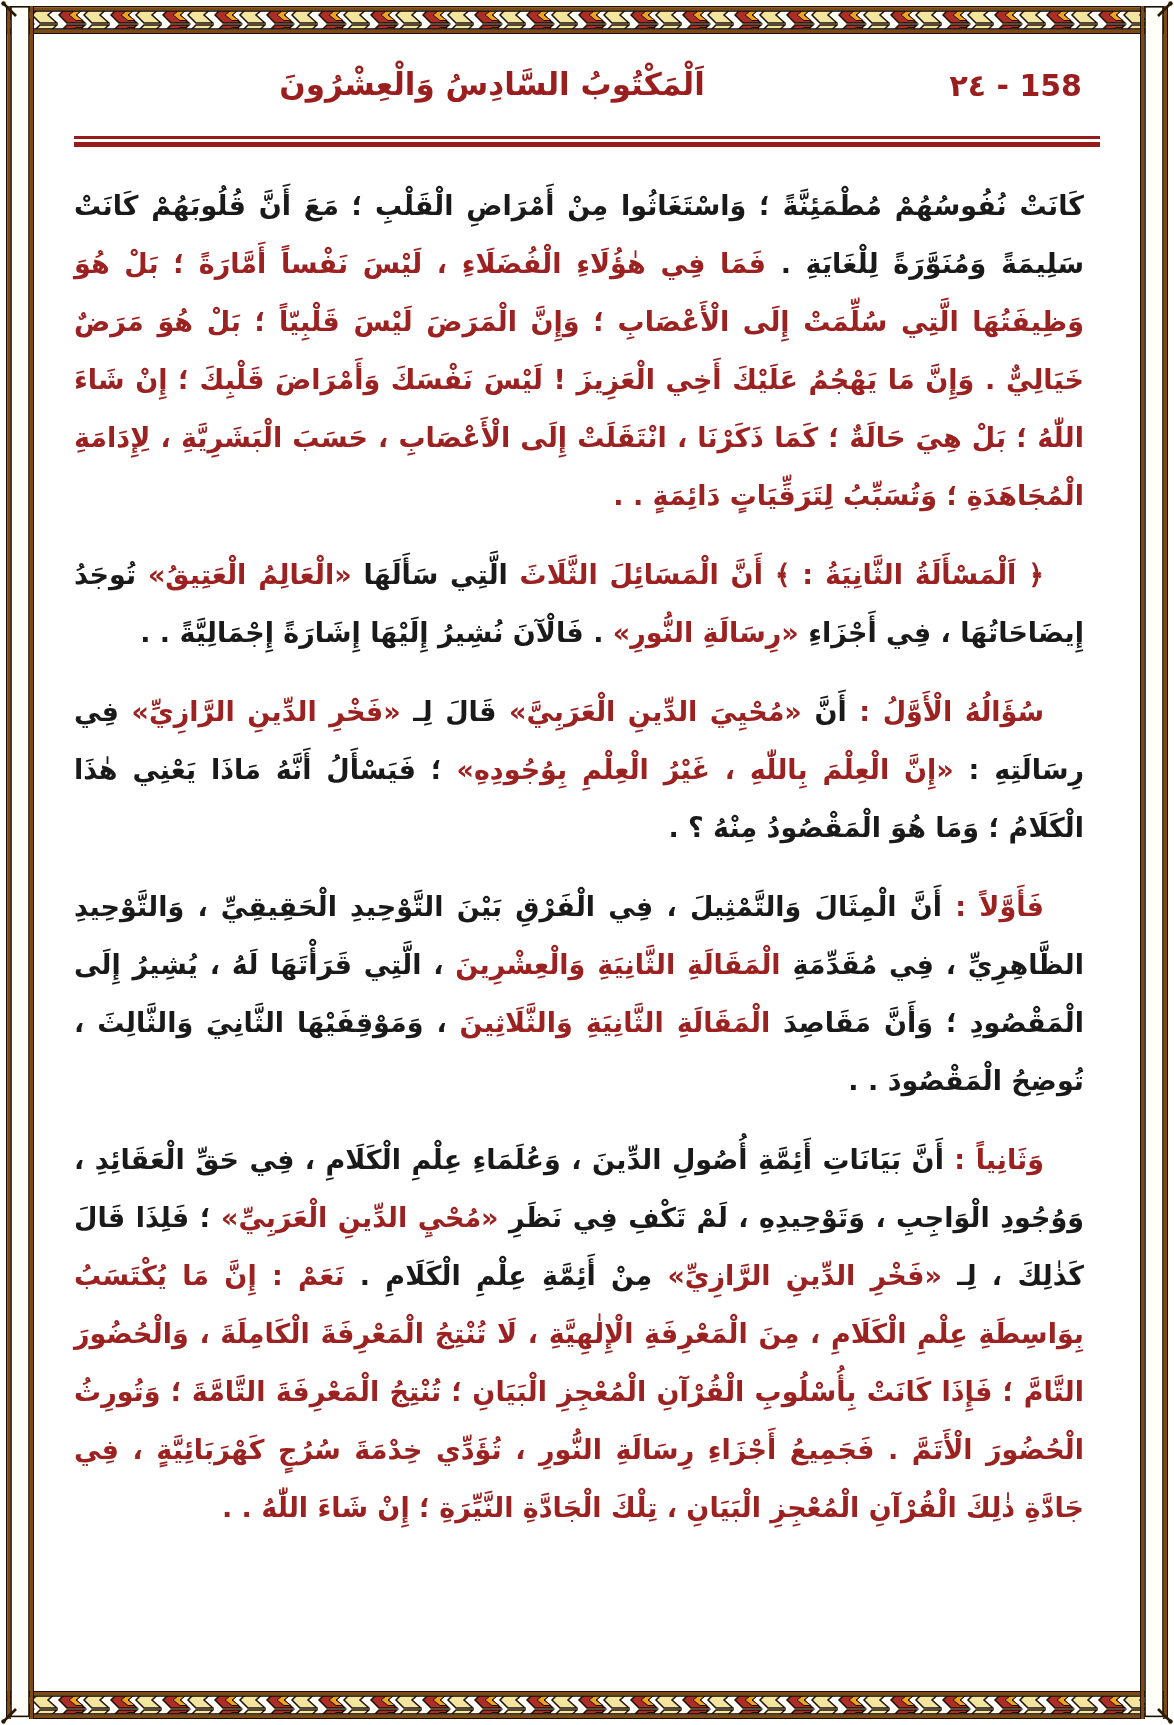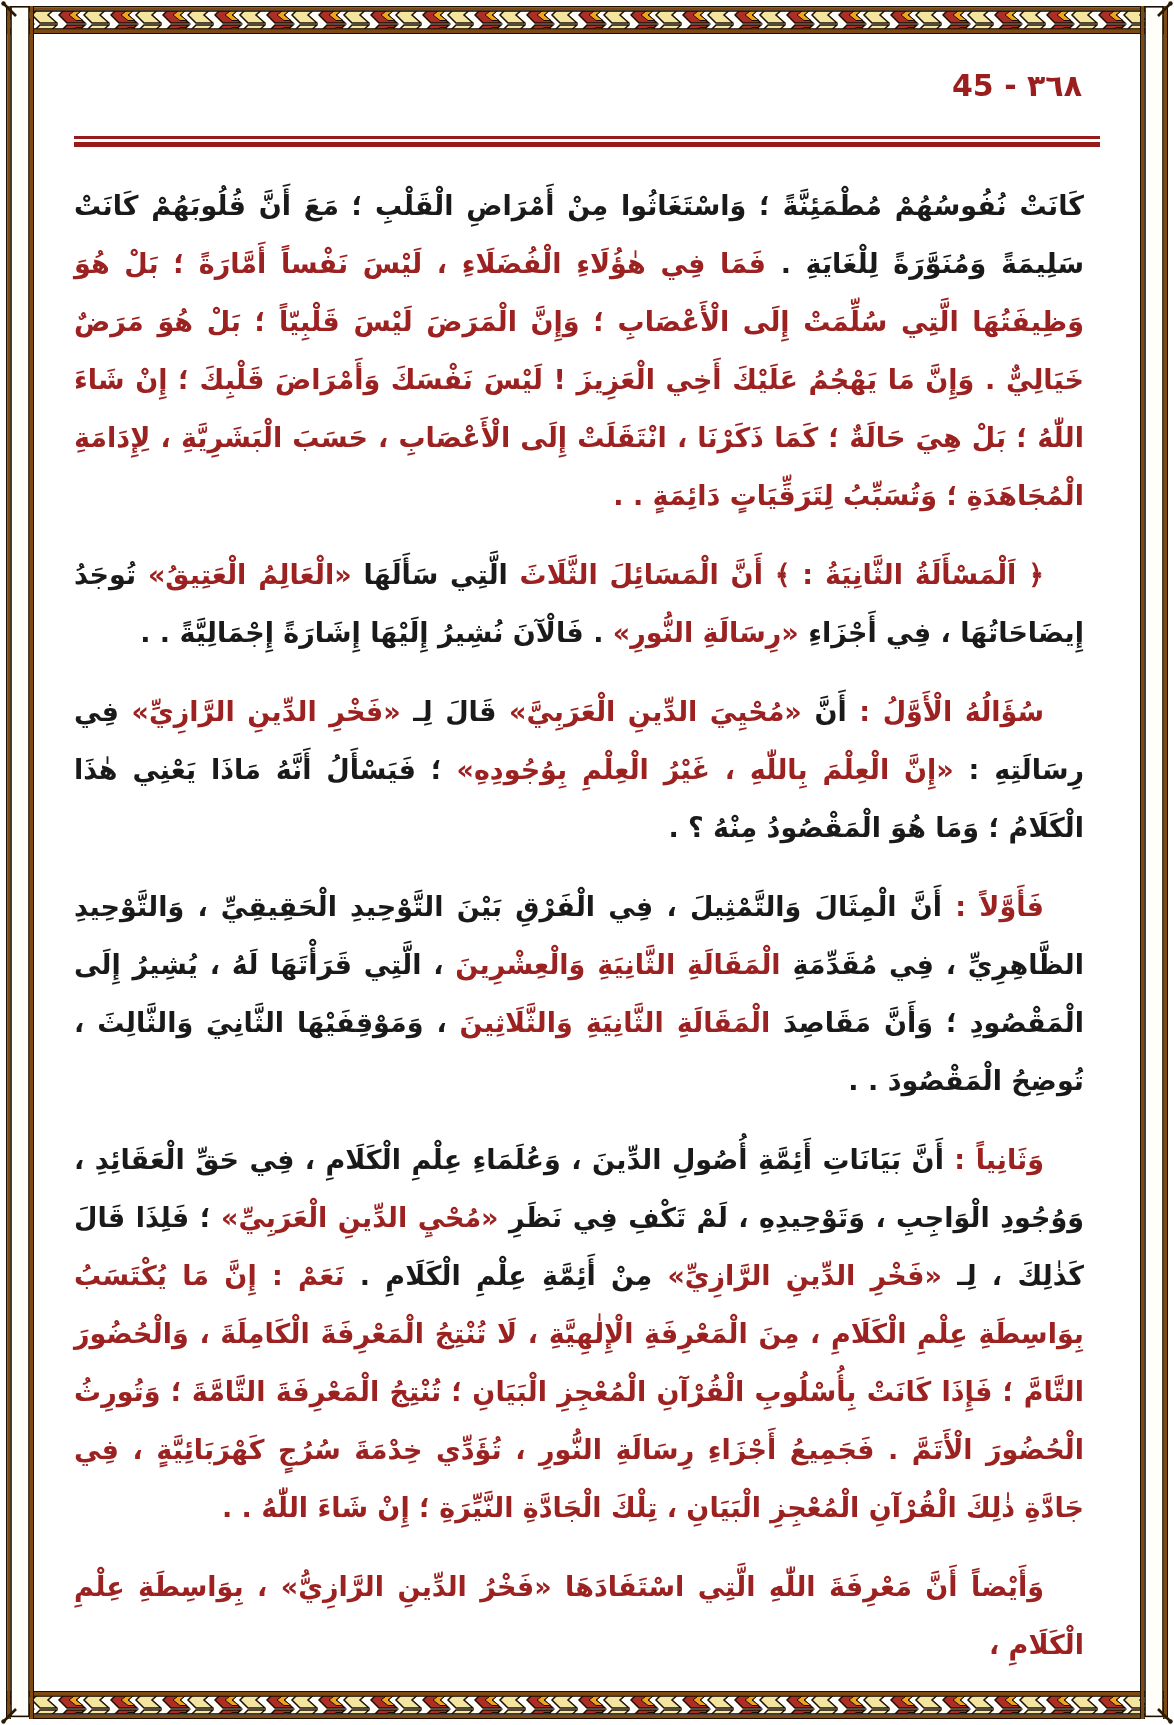--- a/index.html
+++ b/index.html
@@ -102,30 +102,30 @@
     <line x1="16" y1="16" x2="3" y2="3" stroke="#2A1A02" stroke-width="2.6"></line>
     <circle cx="3.5" cy="3.5" r="2.2" fill="#2A1A02"></circle>
   </svg>
   <svg class="corner-pin pin-br">
     <line x1="16" y1="16" x2="3" y2="3" stroke="#2A1A02" stroke-width="2.6"></line>
     <circle cx="3.5" cy="3.5" r="2.2" fill="#2A1A02"></circle>
   </svg>
 
   <div class="content">
     <div class="header">
-      <div class="page-number">٣٦٨ - 45</div>
+      <div class="page-title">اَلْمَكْتُوبُ السَّادِسُ وَالْعِشْرُونَ</div>
+      <div class="page-number">158 - ٢٤</div>
     </div>
     <div class="rule">
       <div class="rule-thin"></div>
       <div class="rule-gap"></div>
       <div class="rule-thick"></div>
     </div>
     <div class="body-text">
         <p><span class="seg-black">كَانَتْ نُفُوسُهُمْ مُطْمَئِنَّةً ؛ وَاسْتَغَاثُوا مِنْ أَمْرَاضِ الْقَلْبِ ؛ مَعَ أَنَّ قُلُوبَهُمْ كَانَتْ سَلِيمَةً وَمُنَوَّرَةً لِلْغَايَةِ . </span><span class="seg-red">فَمَا فِي هٰؤُلَاءِ الْفُضَلَاءِ ، لَيْسَ نَفْساً أَمَّارَةً ؛ بَلْ هُوَ وَظِيفَتُهَا الَّتِي سُلِّمَتْ إِلَى الْأَعْصَابِ ؛ وَإِنَّ الْمَرَضَ لَيْسَ قَلْبِيّاً ؛ بَلْ هُوَ مَرَضٌ خَيَالِيٌّ . وَإِنَّ مَا يَهْجُمُ عَلَيْكَ أَخِي الْعَزِيزَ ! لَيْسَ نَفْسَكَ وَأَمْرَاضَ قَلْبِكَ ؛ إِنْ شَاءَ اللّٰهُ ؛ بَلْ هِيَ حَالَةٌ ؛ كَمَا ذَكَرْنَا ، انْتَقَلَتْ إِلَى الْأَعْصَابِ ، حَسَبَ الْبَشَرِيَّةِ ، لِإِدَامَةِ الْمُجَاهَدَةِ ؛ وَتُسَبِّبُ لِتَرَقِّيَاتٍ دَائِمَةٍ . .</span></p>
         <p class="indent"><span class="seg-red">﴿ اَلْمَسْأَلَةُ الثَّانِيَةُ : ﴾ أَنَّ الْمَسَائِلَ الثَّلَاثَ </span><span class="seg-black">الَّتِي سَأَلَهَا </span><span class="seg-red">«الْعَالِمُ الْعَتِيقُ» </span><span class="seg-black">تُوجَدُ إِيضَاحَاتُهَا ، فِي أَجْزَاءِ </span><span class="seg-red">«رِسَالَةِ النُّورِ» </span><span class="seg-black">. فَالْآنَ نُشِيرُ إِلَيْهَا إِشَارَةً إِجْمَالِيَّةً . .</span></p>
         <p class="indent"><span class="seg-red">سُؤَالُهُ الْأَوَّلُ : </span><span class="seg-black">أَنَّ </span><span class="seg-red">«مُحْيِيَ الدِّينِ الْعَرَبِيَّ» </span><span class="seg-black">قَالَ لِـ </span><span class="seg-red">«فَخْرِ الدِّينِ الرَّازِيِّ» </span><span class="seg-black">فِي رِسَالَتِهِ : </span><span class="seg-red">«إِنَّ الْعِلْمَ بِاللّٰهِ ، غَيْرُ الْعِلْمِ بِوُجُودِهِ» </span><span class="seg-black">؛ فَيَسْأَلُ أَنَّهُ مَاذَا يَعْنِي هٰذَا الْكَلَامُ ؛ وَمَا هُوَ الْمَقْصُودُ مِنْهُ ؟ .</span></p>
         <p class="indent"><span class="seg-red">فَأَوَّلاً : </span><span class="seg-black">أَنَّ الْمِثَالَ وَالتَّمْثِيلَ ، فِي الْفَرْقِ بَيْنَ التَّوْحِيدِ الْحَقِيقِيِّ ، وَالتَّوْحِيدِ الظَّاهِرِيِّ ، فِي مُقَدِّمَةِ </span><span class="seg-red">الْمَقَالَةِ الثَّانِيَةِ وَالْعِشْرِينَ </span><span class="seg-black">، الَّتِي قَرَأْتَهَا لَهُ ، يُشِيرُ إِلَى الْمَقْصُودِ ؛ وَأَنَّ مَقَاصِدَ </span><span class="seg-red">الْمَقَالَةِ الثَّانِيَةِ وَالثَّلَاثِينَ </span><span class="seg-black">، وَمَوْقِفَيْهَا الثَّانِيَ وَالثَّالِثَ ، تُوضِحُ الْمَقْصُودَ . .</span></p>
         <p class="indent"><span class="seg-red">وَثَانِياً : </span><span class="seg-black">أَنَّ بَيَانَاتِ أَئِمَّةِ أُصُولِ الدِّينَ ، وَعُلَمَاءِ عِلْمِ الْكَلَامِ ، فِي حَقِّ الْعَقَائِدِ ، وَوُجُودِ الْوَاجِبِ ، وَتَوْحِيدِهِ ، لَمْ تَكْفِ فِي نَظَرِ </span><span class="seg-red">«مُحْيِ الدِّينِ الْعَرَبِيِّ» </span><span class="seg-black">؛ فَلِذَا قَالَ كَذٰلِكَ ، لِـ </span><span class="seg-red">«فَخْرِ الدِّينِ الرَّازِيِّ» </span><span class="seg-black">مِنْ أَئِمَّةِ عِلْمِ الْكَلَامِ . </span><span class="seg-red">نَعَمْ : إِنَّ مَا يُكْتَسَبُ بِوَاسِطَةِ عِلْمِ الْكَلَامِ ، مِنَ الْمَعْرِفَةِ الْإِلٰهِيَّةِ ، لَا تُنْتِجُ الْمَعْرِفَةَ الْكَامِلَةَ ، وَالْحُضُورَ التَّامَّ ؛ فَإِذَا كَانَتْ بِأُسْلُوبِ الْقُرْآنِ الْمُعْجِزِ الْبَيَانِ ؛ تُنْتِجُ الْمَعْرِفَةَ التَّامَّةَ ؛ وَتُورِثُ الْحُضُورَ الْأَتَمَّ . فَجَمِيعُ أَجْزَاءِ رِسَالَةِ النُّورِ ، تُؤَدِّي خِدْمَةَ سُرُجٍ كَهْرَبَائِيَّةٍ ، فِي جَادَّةِ ذٰلِكَ الْقُرْآنِ الْمُعْجِزِ الْبَيَانِ ، تِلْكَ الْجَادَّةِ النَّيِّرَةِ ؛ إِنْ شَاءَ اللّٰهُ . .</span></p>
-        <p class="indent"><span class="seg-red">وَأَيْضاً أَنَّ مَعْرِفَةَ اللّٰهِ الَّتِي اسْتَفَادَهَا «فَخْرُ الدِّينِ الرَّازِيُّ» ، بِوَاسِطَةِ عِلْمِ الْكَلَامِ ،</span></p>
       </div>
   </div>
 
 </div>
 
 </body></html>

